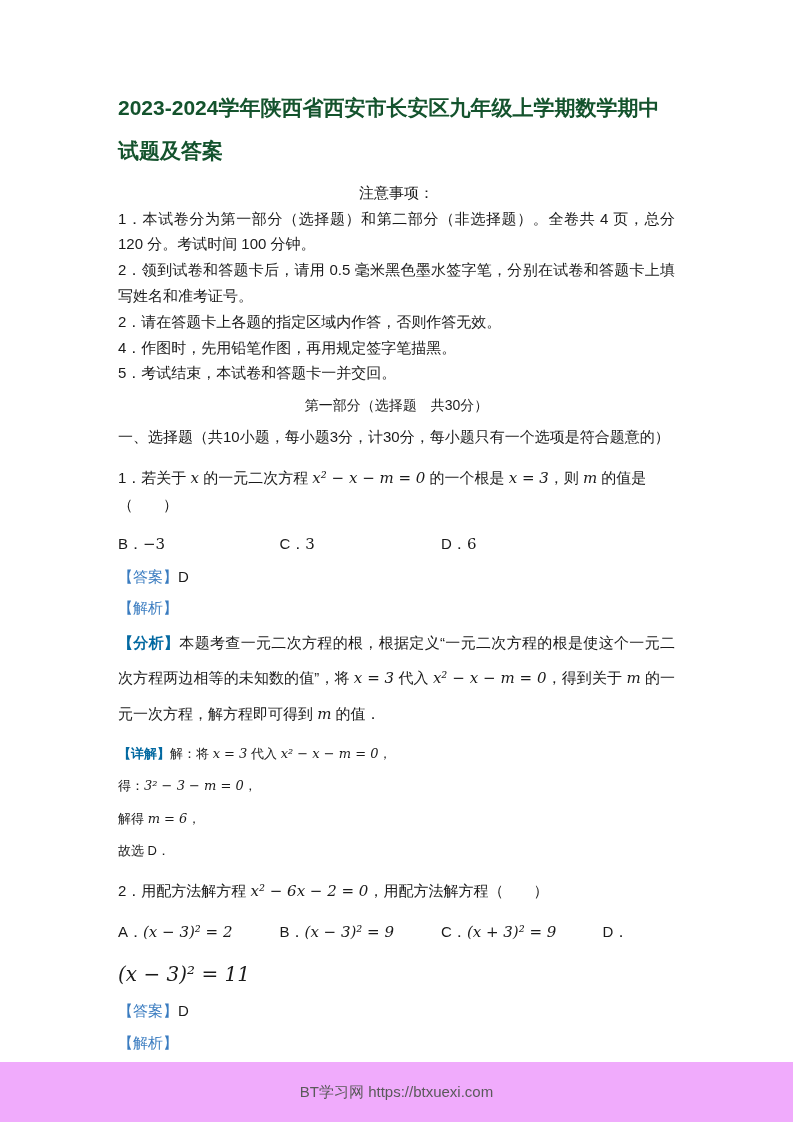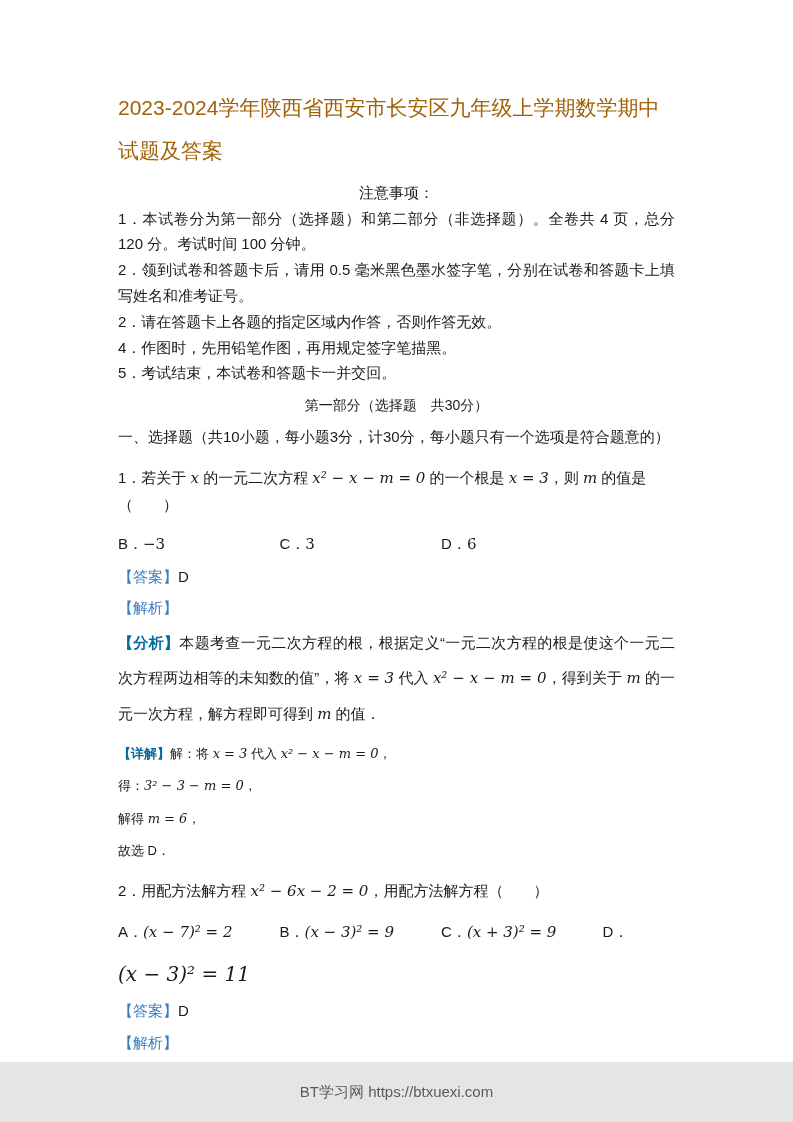--- a/index.html
+++ b/index.html
@@ -9,22 +9,22 @@
     position: relative;
     width: 793px;
     height: 1122px;
     background: #ffffff;
     overflow: hidden;
     margin: 0 auto;
   }
   .content { padding: 86px 118px 0 118px; }
   .title {
     font-size: 21px;
-    font-weight: 400;
-    color: #a16207;
+    font-weight: 700;
+    color: #14532d;
     line-height: 2.05;
   }
   .notice-heading { font-size: 15px; margin-top: 8px; line-height: 1.7; text-align: center; }
   .notice { font-size: 15px; line-height: 1.72; text-align: justify; }
   .part-heading { font-size: 14px; text-align: center; margin-top: 8px; line-height: 1.7; }
   .section-heading { font-size: 15px; margin-top: 6px; line-height: 1.7; }
   .stem { font-size: 15px; margin-top: 16px; line-height: 1.7; }
   .math {
     font-family: "DejaVu Serif", serif;
     font-style: italic;
@@ -47,21 +47,21 @@
     margin-top: 4px;
     text-align: justify;
   }
   .detail-line { font-size: 13px; margin-top: 9px; line-height: 1.8; }
   .q2-block { margin-top: 14px; }
   .option-wrap { font-size: 20px; margin-top: 11px; line-height: 1.8; }
   .footer {
     position: absolute;
     left: 0; right: 0; bottom: 0;
     height: 60px;
-    background: #e5e5e5;
+    background: #f0abfc;
     display: flex;
     align-items: center;
     justify-content: center;
     color: #5a5a5a;
     font-size: 15px;
   }
 </style>
 </head>
 <body>
 
@@ -98,21 +98,21 @@
 
       <p class="detail-line"><span>得：</span><span class="math">3² − 3 − m = 0</span><span>，</span></p>
       <p class="detail-line"><span>解得 </span><span class="math">m = 6</span><span>，</span></p>
       <p class="detail-line"><span>故选 D．</span><span class="math"></span><span></span></p>
     </div>
 
     <div class="question q2-block">
       <p class="stem"><span>2．用配方法解方程 </span><span class="math">x² − 6x − 2 = 0</span><span>，用配方法解方程（　　）</span></p>
 
       <div class="options">
-        <span class="option"><span>A．</span><span class="math">(x − 7)² = 2</span></span>
+        <span class="option"><span>A．</span><span class="math">(x − 3)² = 2</span></span>
         <span class="option"><span>B．</span><span class="math">(x − 3)² = 9</span></span>
         <span class="option"><span>C．</span><span class="math">(x + 3)² = 9</span></span>
         <span class="option"><span>D．</span><span class="math"></span></span>
       </div>
 
       <p class="option-wrap"><span class="math">(x − 3)² = 11</span></p>
 
       <p class="ans-line"><span class="label-blue">【答案】</span><span>D</span></p>
       <p class="ans-line"><span class="label-blue">【解析】</span></p>
 

